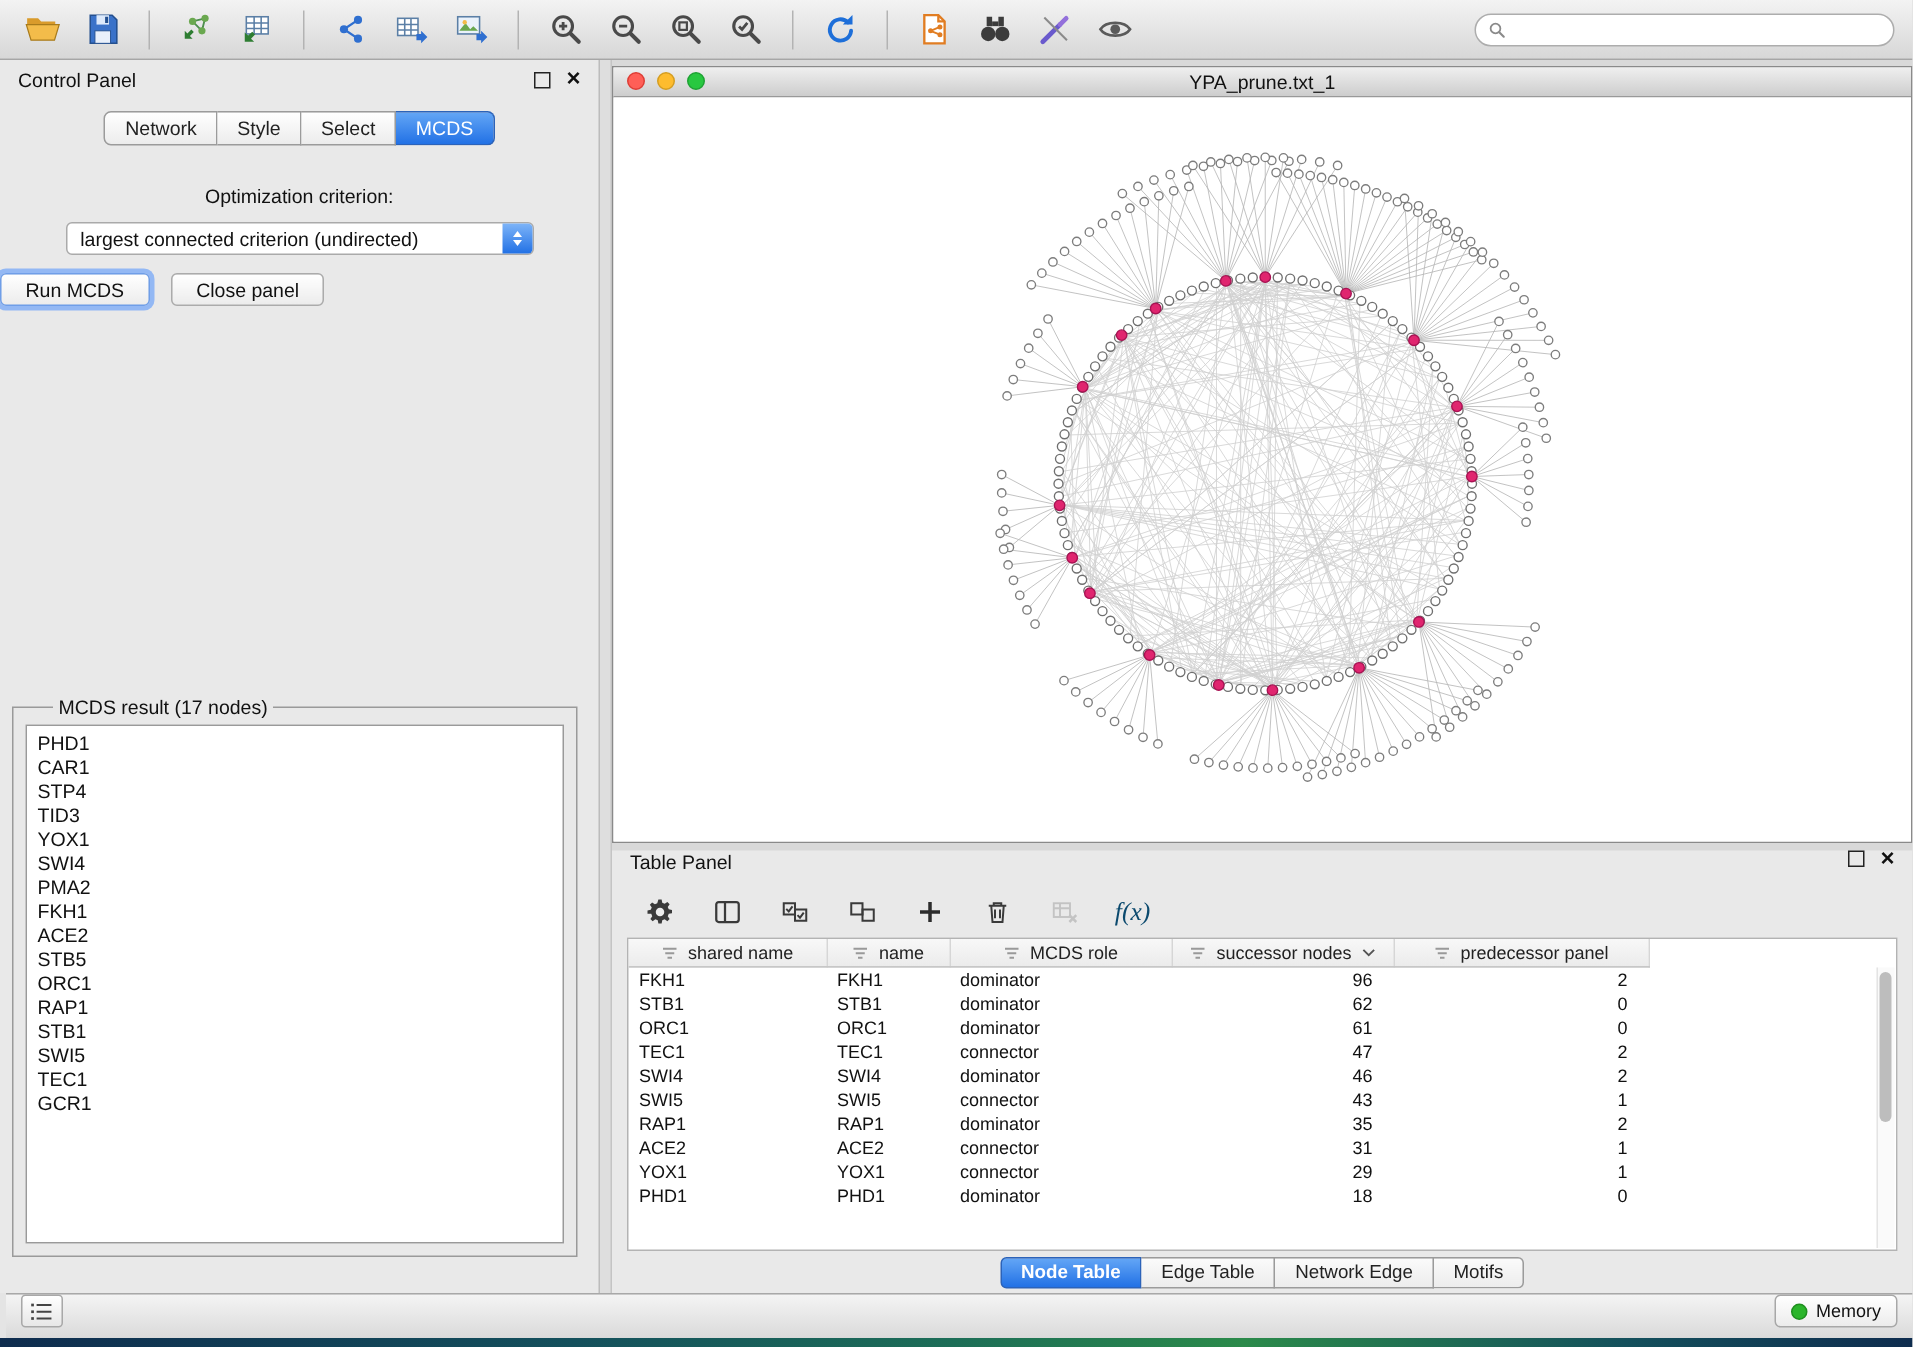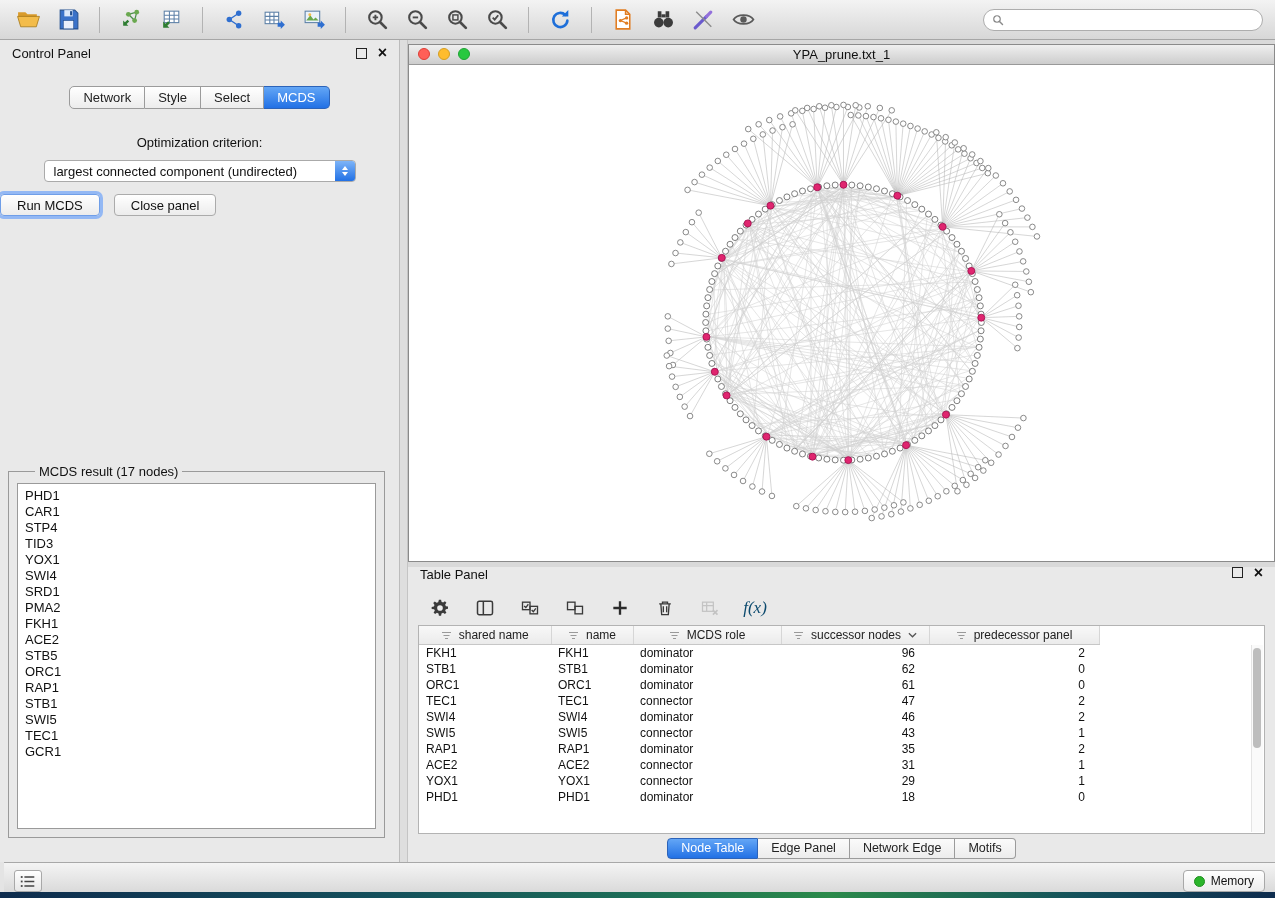--- a/index.html
+++ b/index.html
@@ -24,21 +24,21 @@
   
   .main{position:absolute;top:40px;bottom:36px;left:0;right:0;display:flex;}
 
   
   .control-panel{width:400px;flex:none;background:#e9e9e9;border-right:1px solid #bcbcbc;
                  position:relative;box-sizing:border-box;}
   .panel-titlebar{height:26px;display:flex;align-items:center;padding:0 12px;font-size:13px;}
   .panel-controls{margin-left:auto;display:flex;align-items:center;gap:11px;}
   .win-float{width:9px;height:9px;border:1.5px solid #222;display:inline-block;}
   .win-close{font-size:16px;font-weight:bold;line-height:10px;color:#111;}
-  .seg-tabs{display:flex;justify-content:center;margin-top:20px;}
+  .seg-tabs{display:flex;justify-content:center;margin-top:8px;}
   .seg{height:21px;padding:0 13px;display:flex;align-items:center;font-size:13px;color:#222;
        background:linear-gradient(#ffffff,#ececec);border:1px solid #9b9b9b;border-left:none;}
   .seg:first-child{border-left:1px solid #9b9b9b;border-radius:5px 0 0 5px;}
   .seg:last-child{border-radius:0 5px 5px 0;}
   .seg.active{background:linear-gradient(#63a6f6,var(--accent,#2271e5));color:#fff;border-color:#2c63b9;}
   .opt-label{text-align:center;margin-top:26px;font-size:13px;}
   .combo{margin:10px auto 0;width:312px;height:22px;border:1px solid #aaa;border-radius:4px;background:#fff;
          display:flex;align-items:center;position:relative;font-size:13px;padding-left:9px;box-sizing:border-box;}
   .combo-cap{position:absolute;right:0;top:0;bottom:0;width:20px;border-radius:0 3px 3px 0;
              background:linear-gradient(#7db4f8,var(--accent,#2d77ee));
@@ -85,25 +85,25 @@
   .hdr{display:flex;align-items:center;justify-content:center;gap:7px;white-space:nowrap;}
   .node-table td{height:16px;padding:0 7px;white-space:nowrap;overflow:hidden;}
   .node-table td.num{text-align:right;padding-right:14px;}
   .vscroll{position:absolute;top:19px;right:1px;bottom:1px;width:11px;background:#fafafa;border-left:1px solid #e4e4e4;}
   .vthumb{position:absolute;left:1px;top:3px;width:8px;height:100px;background:#bdbdbd;border-radius:4px;}
   .tp-tabs{height:28px;display:flex;align-items:center;justify-content:center;}
   .tp-tab{height:19px;padding:0 13px;display:flex;align-items:center;font-size:12.5px;color:#222;
           background:linear-gradient(#fbfbfb,#ececec);border:1px solid #9b9b9b;border-left:none;}
   .tp-tab:first-child{border-left:1px solid #9b9b9b;border-radius:4px 0 0 4px;}
   .tp-tab:last-child{border-radius:0 4px 4px 0;}
-  .tp-tab.active{background:linear-gradient(#63a6f6,var(--accent,#2271e5));color:#fff;border-color:#2c63b9;}
+  .tp-tab.active{background:linear-gradient(#63a6f6,var(--accent,#2271e5));color:#fff;border-color:#2c63b9;font-weight:bold;}
 
   
   .statusbar{position:absolute;left:4px;right:0;bottom:6px;height:30px;background:linear-gradient(#f4f4f4,#dadada);
-             border-top:1px solid #a8a8a8;display:flex;align-items:flex-end;padding:0 10px;box-sizing:border-box;}
+             border-top:1px solid #a8a8a8;display:flex;align-items:flex-start;padding:0 10px;box-sizing:border-box;}
   .status-btn{width:28px;height:22px;border:1px solid #a8a8a8;border-radius:3px;
               background:linear-gradient(#ffffff,#e7e7e7);display:flex;align-items:center;justify-content:center;}
   .memory-btn{margin-left:auto;height:22px;border:1px solid #a8a8a8;border-radius:4px;
               background:linear-gradient(#ffffff,#ececec);display:flex;align-items:center;gap:6px;
               padding:0 10px;font-size:12px;color:#111;}
   .mem-dot{width:11px;height:11px;border-radius:50%;background:var(--memory-green,#2bb52b);border:1px solid #1f8f1f;box-sizing:border-box;}
   .wallpaper{position:absolute;left:0;right:0;bottom:0;height:6px;
              background:linear-gradient(90deg,#0e2c4e,#14505c 30%,#1d6e57 50%,#2b8a4a 65%,#14505c 85%,#0e2c4e);}
 </style>
 </head>
@@ -259,40 +259,39 @@
         </span>
       </div>
       <div class="seg-tabs">
         <div class="seg">Network</div>
         <div class="seg">Style</div>
         <div class="seg">Select</div>
         <div class="seg active">MCDS</div>
       </div>
       <div class="opt-label">Optimization criterion:</div>
       <div class="combo">
-        <span>largest connected component (undirected)</span>
+        <span>largest connected criterion (undirected)</span>
         <span class="combo-cap">
             <span class="tri-up"></span>
             <span class="tri-down"></span>
           </span>
       </div>
       <div class="btn-row">
         <button class="mac-btn focusring">Run MCDS</button>
         <button class="mac-btn">Close panel</button>
       </div>
       <fieldset class="result-fieldset">
         <legend>MCDS result (17 nodes)</legend>
         <div class="result-box">
             <div>PHD1</div>
             <div>CAR1</div>
             <div>STP4</div>
             <div>TID3</div>
             <div>YOX1</div>
             <div>SWI4</div>
-            <div>SRD1</div>
             <div>PMA2</div>
             <div>FKH1</div>
             <div>ACE2</div>
             <div>STB5</div>
             <div>ORC1</div>
             <div>RAP1</div>
             <div>STB1</div>
             <div>SWI5</div>
             <div>TEC1</div>
             <div>GCR1</div>
@@ -1215,21 +1214,21 @@
                   <td class="num">0</td>
                 </tr>
               </tbody>
           </table>
           <div class="vscroll">
             <div class="vthumb"></div>
           </div>
         </div>
         <div class="tp-tabs">
           <div class="tp-tab active">Node Table</div>
-          <div class="tp-tab">Edge Panel</div>
+          <div class="tp-tab">Edge Table</div>
           <div class="tp-tab">Network Edge</div>
           <div class="tp-tab">Motifs</div>
         </div>
       </div>
     </div>
   </div>
 
   <div class="statusbar">
     <button class="status-btn">
       <svg width="18" height="15" viewBox="0 0 20 16">

